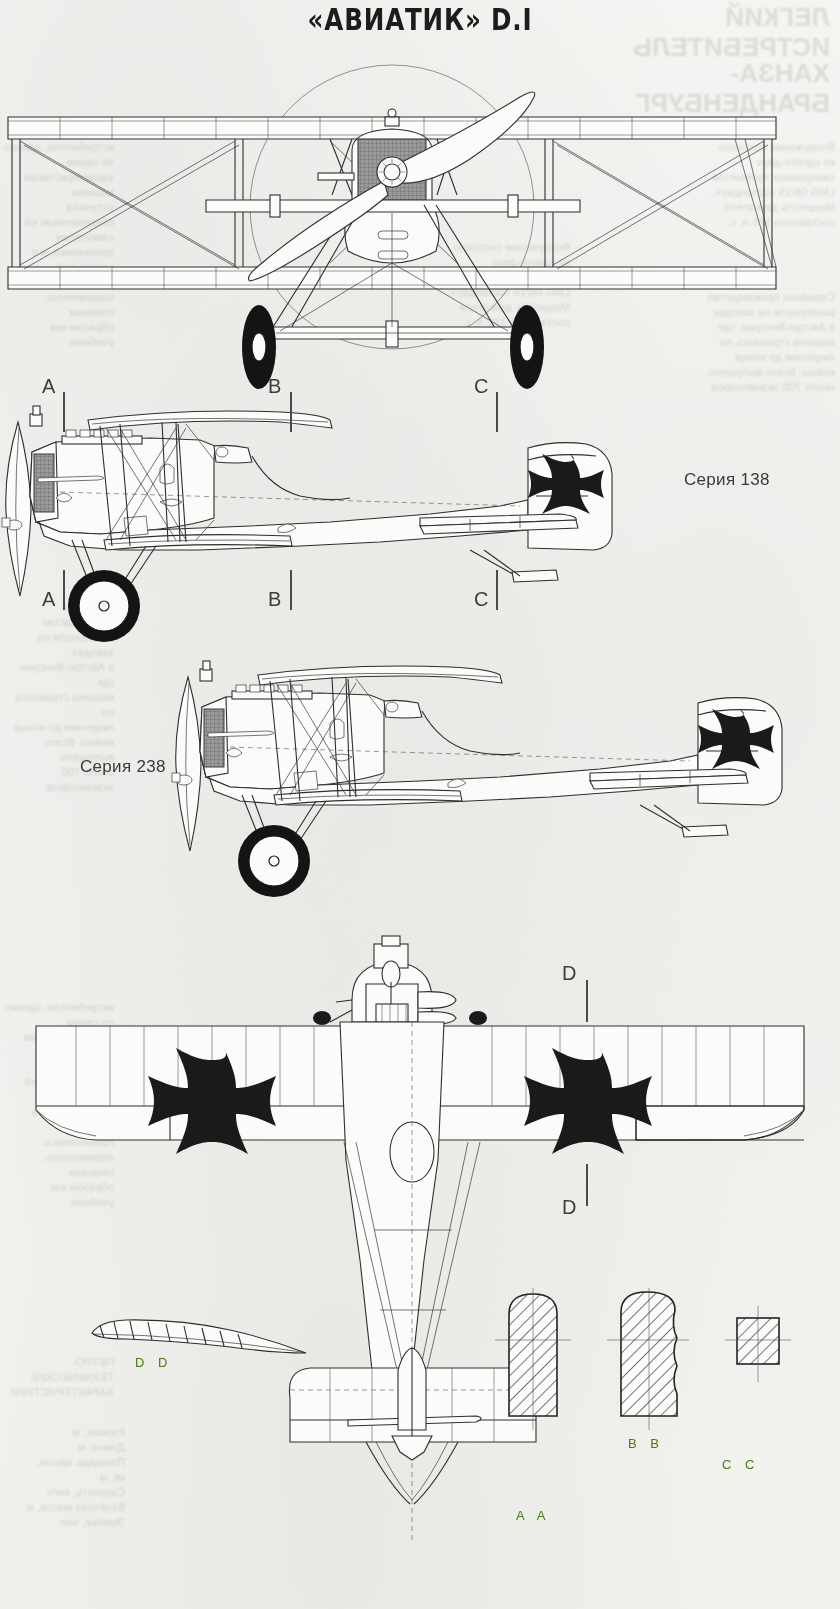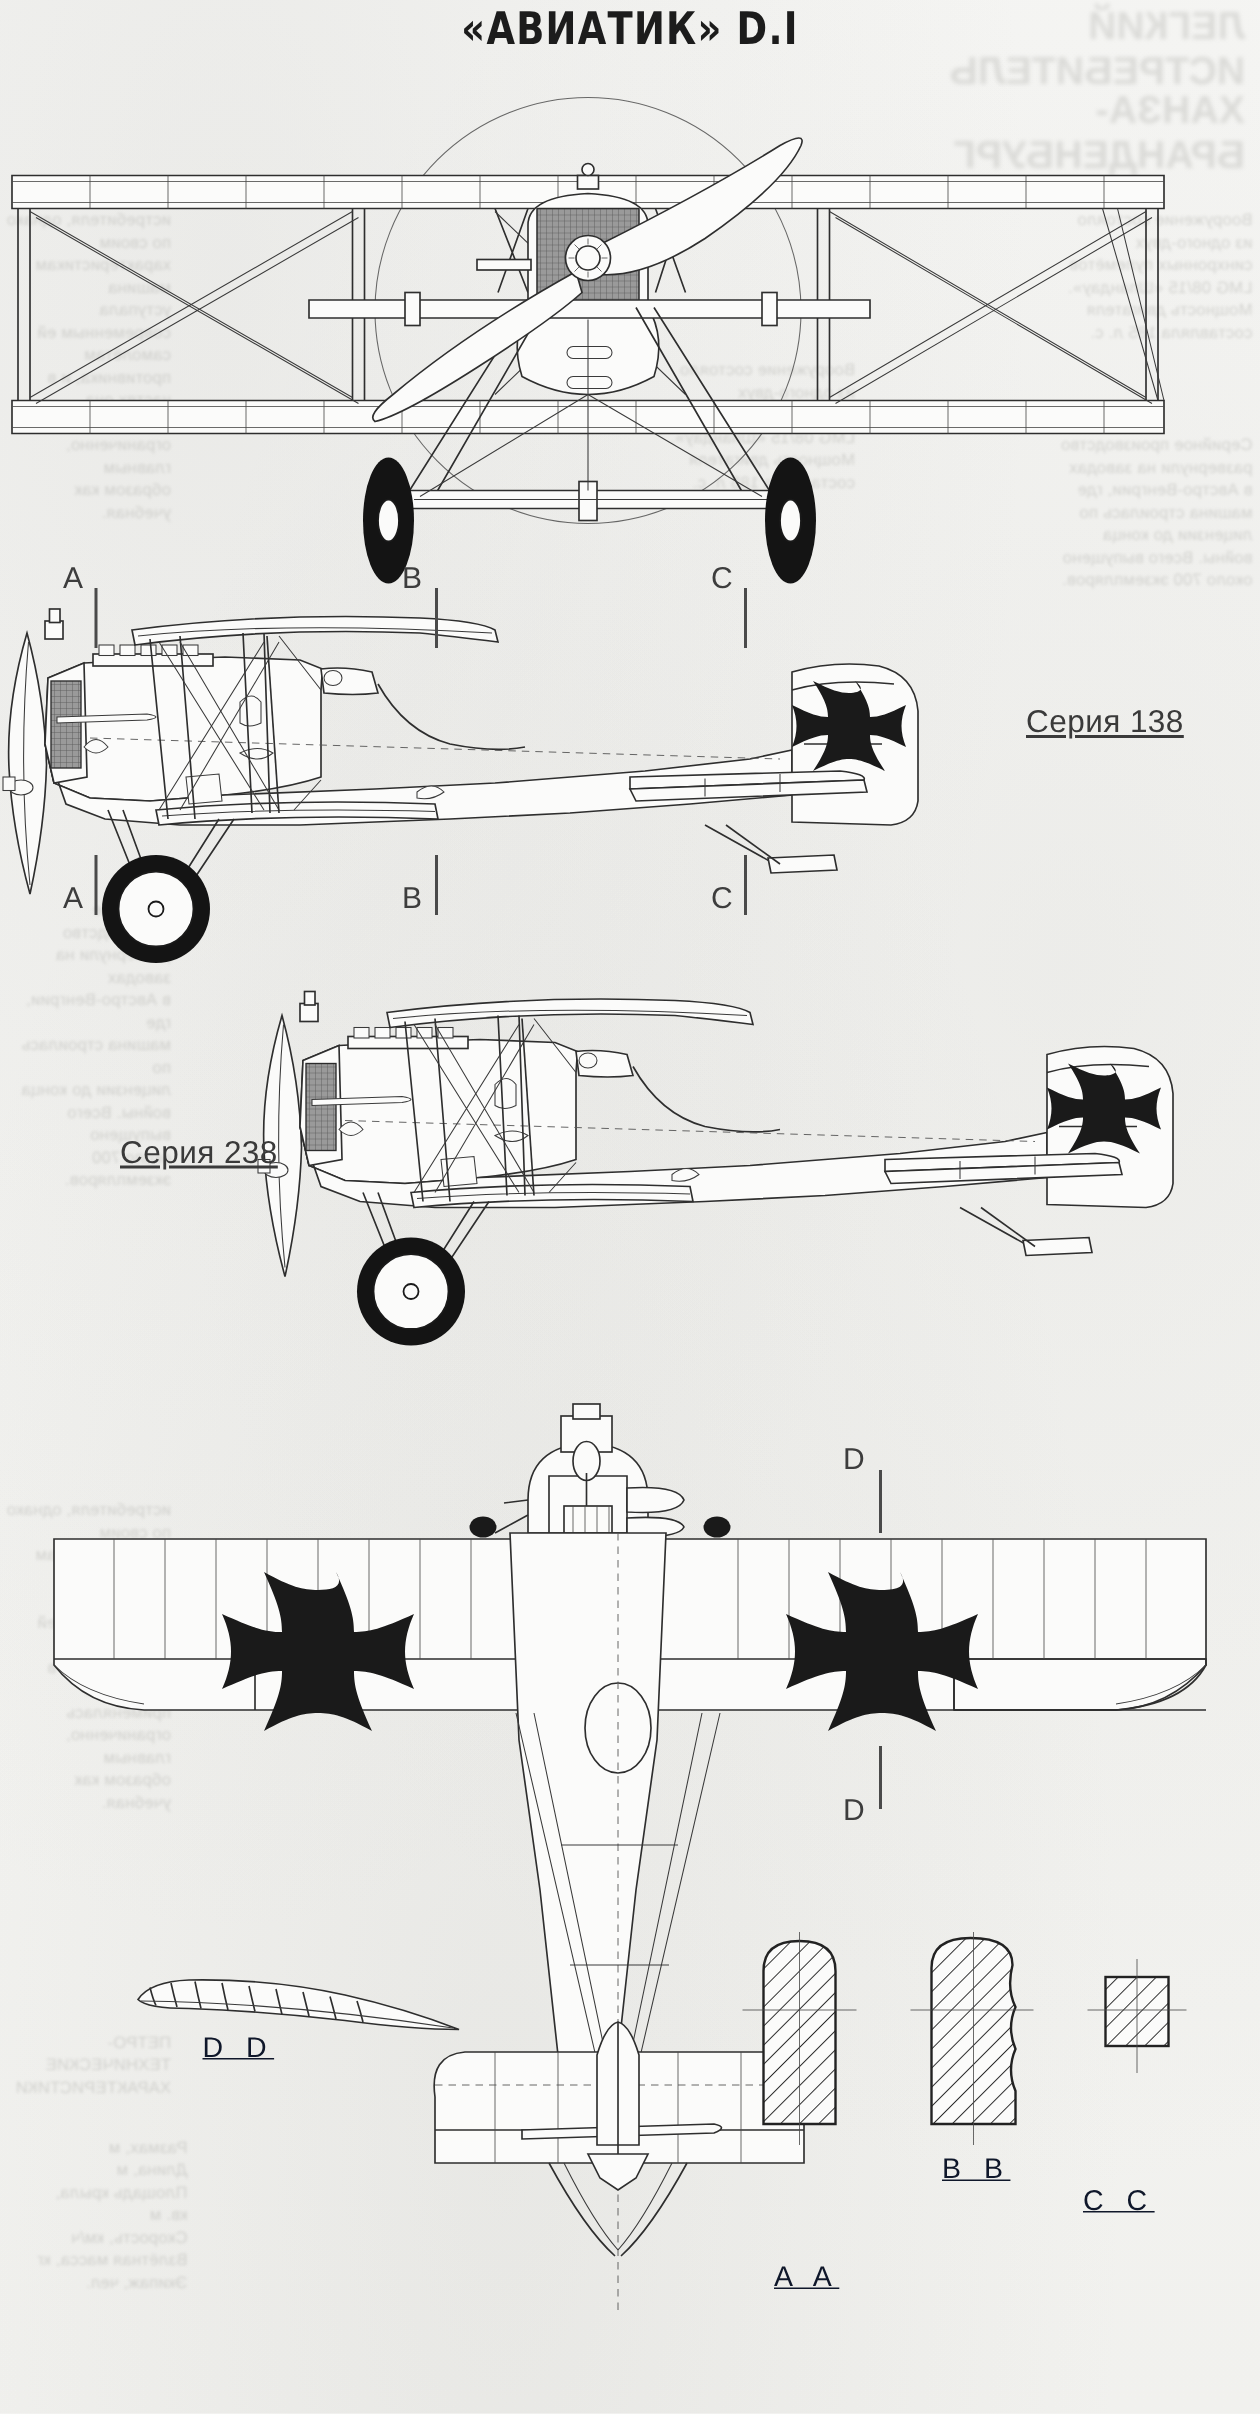--- a/index.html
+++ b/index.html
@@ -43,33 +43,32 @@
     position:absolute;top:2px;left:0;width:840px;
     text-align:center;
     font-size:30px;font-weight:bold;
     letter-spacing:1px;
     font-family:"DejaVu Sans", sans-serif;
     transform:scaleX(.82);
     color:#1c1c1c;
   }
   .series-label{
     position:absolute;
-    font-size:21px;
+    font-size:17px;
     color:#3a3a3a;
     letter-spacing:.3px;
-    text-decoration:underline;
   }
   #series-138{left:684px;top:470px;}
   #series-238{left:32px;top:757px;margin-left:48px;}
 
   
   .callout{position:absolute;font-size:20px;color:#3d3d3d;}
   .calltick{position:absolute;width:2px;background:#4a4a4a;}
 
-  .sec-label{position:absolute;font-size:19px;color:#0f172a;letter-spacing:5px;text-decoration:underline;}
+  .sec-label{position:absolute;font-size:13px;color:#4d7c0f;letter-spacing:5px;}
 
   svg{position:absolute;left:0;top:0;overflow:visible;}
   .ln{fill:none;stroke:#2e2e2e;stroke-width:1.1;}
   .ln-t{fill:none;stroke:#3a3a3a;stroke-width:.7;}
   .ln-h{fill:none;stroke:#4a4a4a;stroke-width:.55;}
   .ln-d{fill:none;stroke:#555;stroke-width:.6;stroke-dasharray:5 4;}
   .fillw{fill:#fbfbfa;stroke:#2e2e2e;stroke-width:1.1;}
   .fillw-t{fill:#fbfbfa;stroke:#3a3a3a;stroke-width:.7;}
   .cross{fill:#1a1a1a;}
   .tyre{fill:#141414;}

